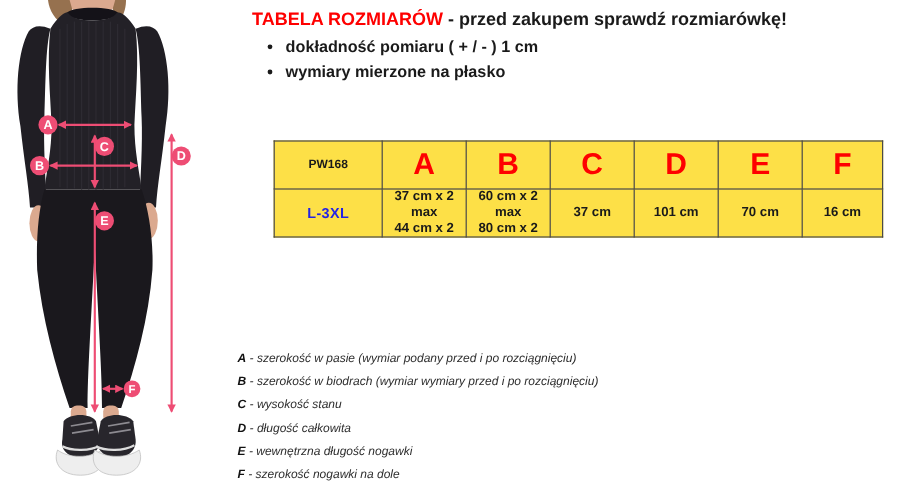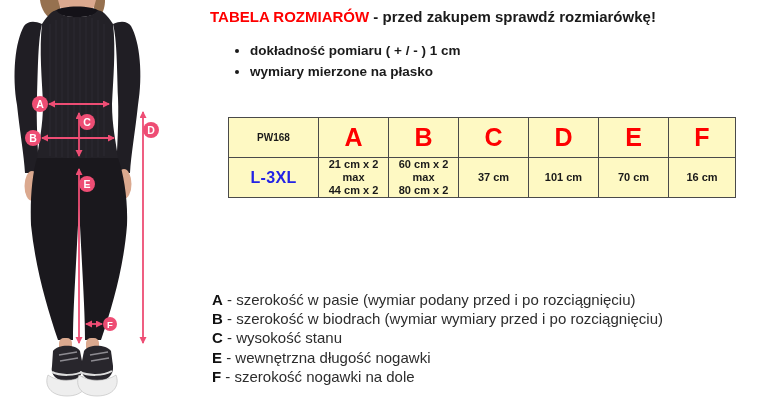--- a/index.html
+++ b/index.html
@@ -19,47 +19,47 @@
   
   .title {
     position: absolute; left: 210px; top: 8px;
     font-size: 15px; font-weight: bold; color: #1a1a1a;
     white-space: nowrap;
   }
   .title .hl { color: #fe0000; }
 
   .bullets {
     position: absolute; left: 224px; top: 28px;
-    margin: 12px; padding: 0 0 0 14px;
+    margin: 0; padding: 0 0 0 14px;
     font-size: 13.5px; font-weight: bold; color: #1a1a1a;
     list-style: disc;
   }
   .bullets li { line-height: 21px; }
 
   
   .size-table {
     position: absolute; left: 228px; top: 117px;
     border-collapse: collapse; table-layout: fixed; width: 507px;
-    background: #fef9c3;
+    background: #fde047;
   }
   .size-table td {
     border: 1px solid #4a4a4a;
     text-align: center; vertical-align: middle; padding: 0;
     color: #1a1a1a;
   }
   .size-table tr { height: 40px; }
   .size-table .code { font-size: 10px; font-weight: bold; color: #1a1a1a; }
   .size-table .colhead { font-size: 25px; font-weight: bold; color: #fe0000; }
-  .size-table .size { font-size: 16px; font-weight: bold; color: #2323e5; letter-spacing: .3px; }
+  .size-table .size { font-size: 12px; font-weight: bold; color: #2323e5; letter-spacing: .3px; }
   .size-table .val { font-size: 11px; font-weight: bold; line-height: 13px; }
 
   
   .legend {
-    position: absolute; left: 212px; top: 290px;
-    font-size: 15px; color: #2d2d2d;
+    position: absolute; left: 198px; top: 290px;
+    font-size: 10px; color: #2d2d2d; font-style: italic;
   }
   .legend .legend-line { line-height: 19.2px; white-space: nowrap; }
   .legend b { color: #111; }
 </style>
 </head>
 <body>
 
 <div class="page">
 
   <svg class="figure" width="205" height="415" viewBox="0 0 205 415">
@@ -173,38 +173,39 @@
         <td class="colhead">A</td>
         <td class="colhead">B</td>
         <td class="colhead">C</td>
         <td class="colhead">D</td>
         <td class="colhead">E</td>
         <td class="colhead">F</td>
       </tr>
       <tr>
         <td class="size">L-3XL</td>
         <td class="val">
-          <div>21 cm x 2</div>
+          <div>37 cm x 2</div>
           <div>max</div>
           <div>44 cm x 2</div>
         </td>
         <td class="val">
           <div>60 cm x 2</div>
           <div>max</div>
           <div>80 cm x 2</div>
         </td>
         <td class="val">37 cm</td>
         <td class="val">101 cm</td>
         <td class="val">70 cm</td>
         <td class="val">16 cm</td>
       </tr>
     </tbody>
   </table>
 
   <div class="legend">
     <div class="legend-line"><b>A</b> <span>- szerokość w pasie (wymiar podany przed i po rozciągnięciu)</span></div>
     <div class="legend-line"><b>B</b> <span>- szerokość w biodrach (wymiar wymiary przed i po rozciągnięciu)</span></div>
     <div class="legend-line"><b>C</b> <span>- wysokość stanu</span></div>
+    <div class="legend-line"><b>D</b> <span>- długość całkowita</span></div>
     <div class="legend-line"><b>E</b> <span>- wewnętrzna długość nogawki</span></div>
     <div class="legend-line"><b>F</b> <span>- szerokość nogawki na dole</span></div>
   </div>
 
 </div>
 
 </body></html>

